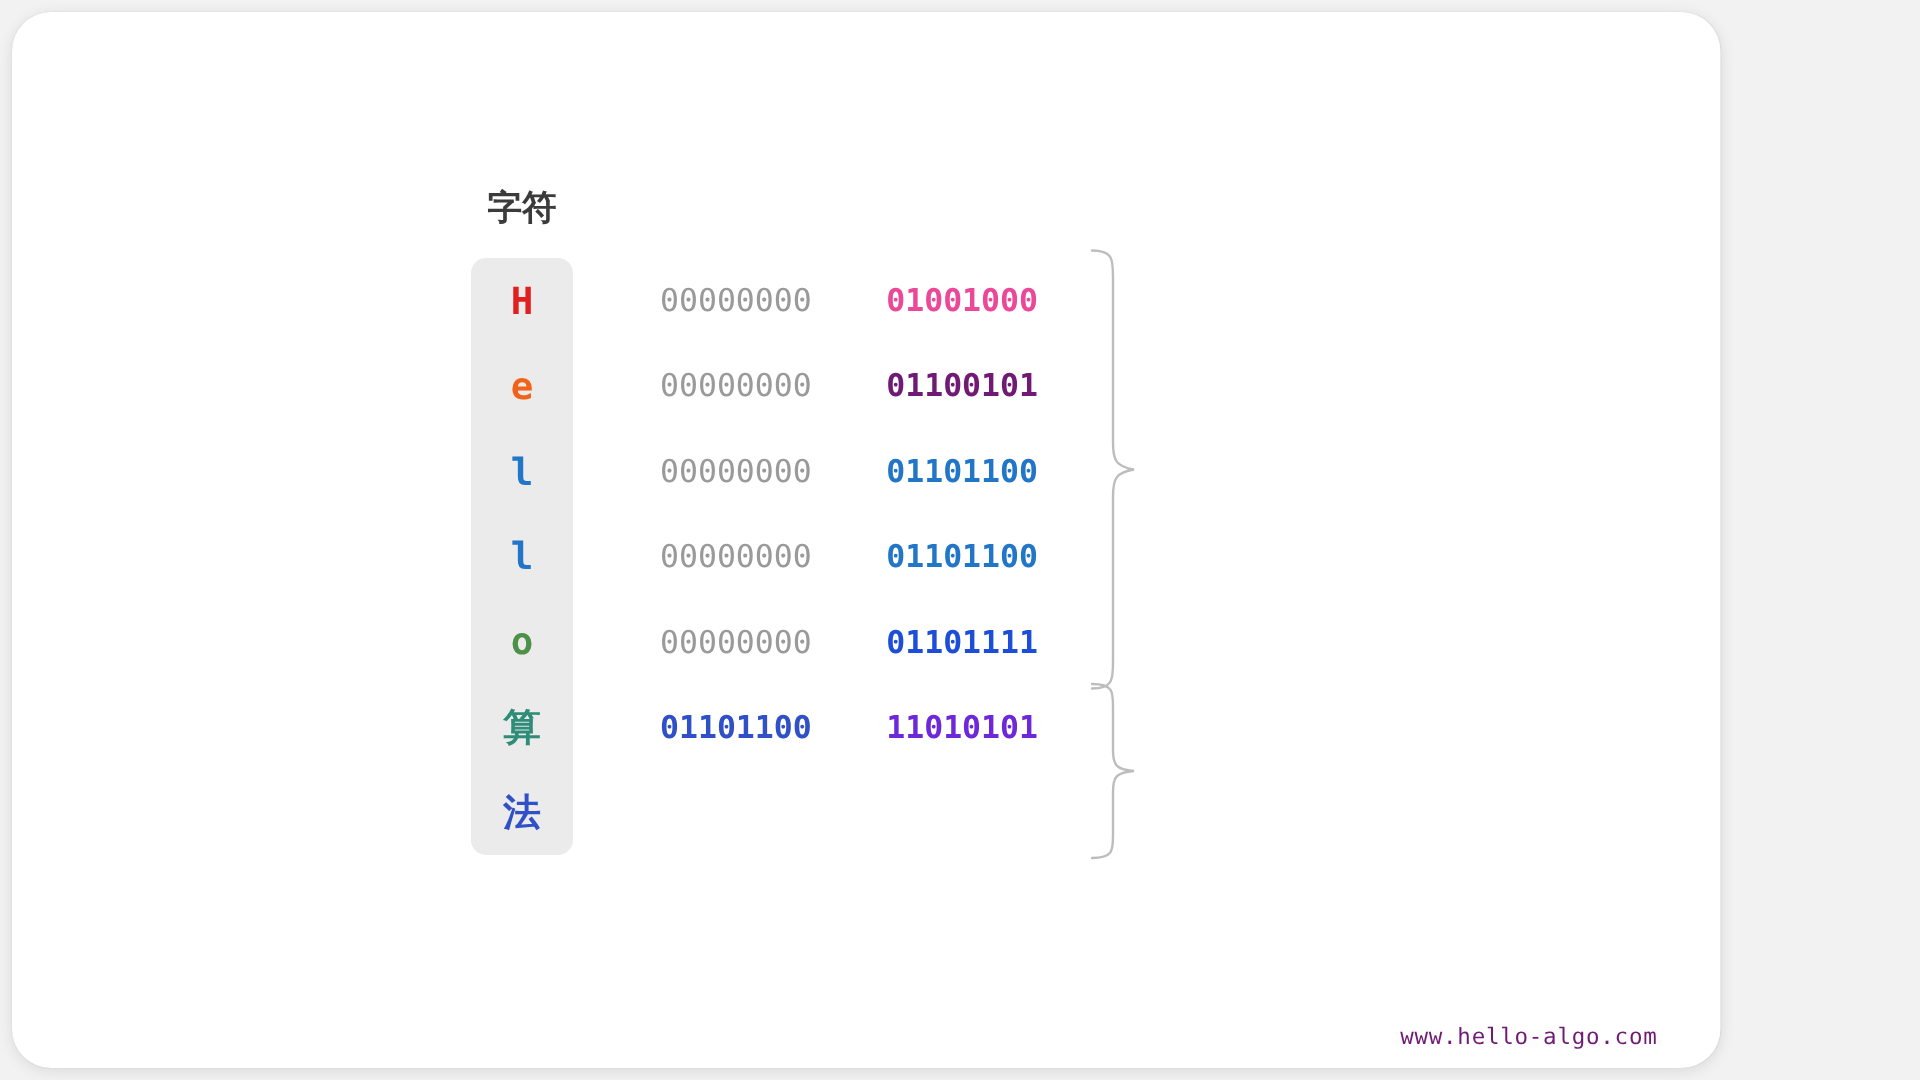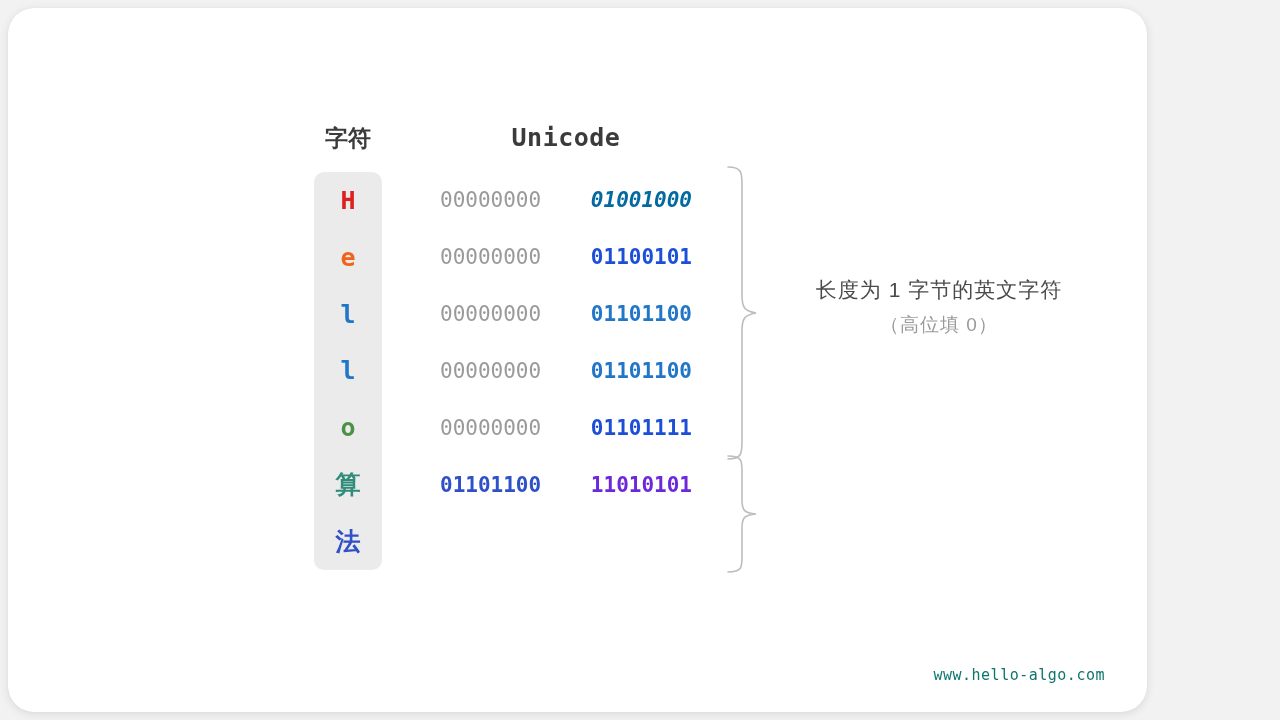--- a/index.html
+++ b/index.html
@@ -143,35 +143,34 @@
     margin-top: 8px;
   }
 
   .anno-1 { left: 756px; top: 268px; width: 350px; }
   .anno-2 { left: 756px; top: 488px; width: 350px; }
 
   
   .watermark {
     position: absolute;
     right: 42px;
-    bottom: 28px;
+    bottom: 12px;
     font-family: "DejaVu Sans Mono", "Liberation Mono", monospace;
     font-size: 15px;
-    color: #0f766e;
+    color: #701a75;
     letter-spacing: 0.5px;
   }
 </style>
 </head>
 <body>
 
 <div class="stage">
   <div class="card">
 
     <div class="hdr hdr-char">字符</div>
-    <div class="hdr hdr-unicode">Unicode</div>
 
     <div class="char-strip"></div>
 
     <div class="rows">
       <div class="row">
         <div class="row-char" style="color: rgb(224, 32, 32);">H</div>
       </div>
       <div class="row">
         <div class="row-char" style="color: rgb(242, 99, 26);">e</div>
       </div>
@@ -188,25 +187,25 @@
         <div class="row-char cjk" style="color: rgb(46, 140, 120);">算</div>
       </div>
       <div class="row">
         <div class="row-char cjk" style="color: rgb(48, 80, 200);">法</div>
       </div>
     </div>
 
     <div class="bits">
       <div class="bitrow">
         <span class="byte pad" style="color: rgb(154, 154, 154);">00000000</span>
-        <span class="byte" style="color: #0369a1; font-style: italic;">01001000</span>
-      </div>
-      <div class="bitrow">
-        <span class="byte pad" style="color: rgb(154, 154, 154);">00000000</span>
-        <span class="byte" style="color: #1d4ed8;">01100101</span>
+        <span class="byte" style="color: #ec4899;">01001000</span>
+      </div>
+      <div class="bitrow">
+        <span class="byte pad" style="color: rgb(154, 154, 154);">00000000</span>
+        <span class="byte" style="color: #701a75;">01100101</span>
       </div>
       <div class="bitrow">
         <span class="byte pad" style="color: rgb(154, 154, 154);">00000000</span>
         <span class="byte" style="color: rgb(33, 118, 199);">01101100</span>
       </div>
       <div class="bitrow">
         <span class="byte pad" style="color: rgb(154, 154, 154);">00000000</span>
         <span class="byte" style="color: rgb(33, 118, 199);">01101100</span>
       </div>
       <div class="bitrow">
@@ -220,22 +219,18 @@
     </div>
 
     <svg class="brace" style="left:714px; top:155px;" width="48" height="300" viewBox="0 0 48 300">
       <path d="M 6 4 C 20 4, 20 10, 20 22 L 20 132 C 20 144, 22 148, 34 150 C 22 152, 20 156, 20 168 L 20 278 C 20 290, 20 296, 6 296" fill="none" stroke="#bdbdbd" stroke-width="1.6" stroke-linecap="round"></path>
     </svg>
 
     <svg class="brace" style="left:714px; top:444px;" width="48" height="124" viewBox="0 0 48 124">
       <path d="M 6 4 C 20 4, 20 9, 20 19 L 20 48 C 20 58, 22 61, 34 62 C 22 63, 20 66, 20 76 L 20 105 C 20 115, 20 120, 6 120" fill="none" stroke="#bdbdbd" stroke-width="1.6" stroke-linecap="round"></path>
     </svg>
 
-    <div class="anno anno-1">
-      <div class="anno-main">长度为 1 字节的英文字符</div>
-      <div class="anno-sub">（高位填 0）</div>
-    </div>
 
 
     <div class="watermark">www.hello-algo.com</div>
 
   </div>
 </div>
 
 </body></html>

